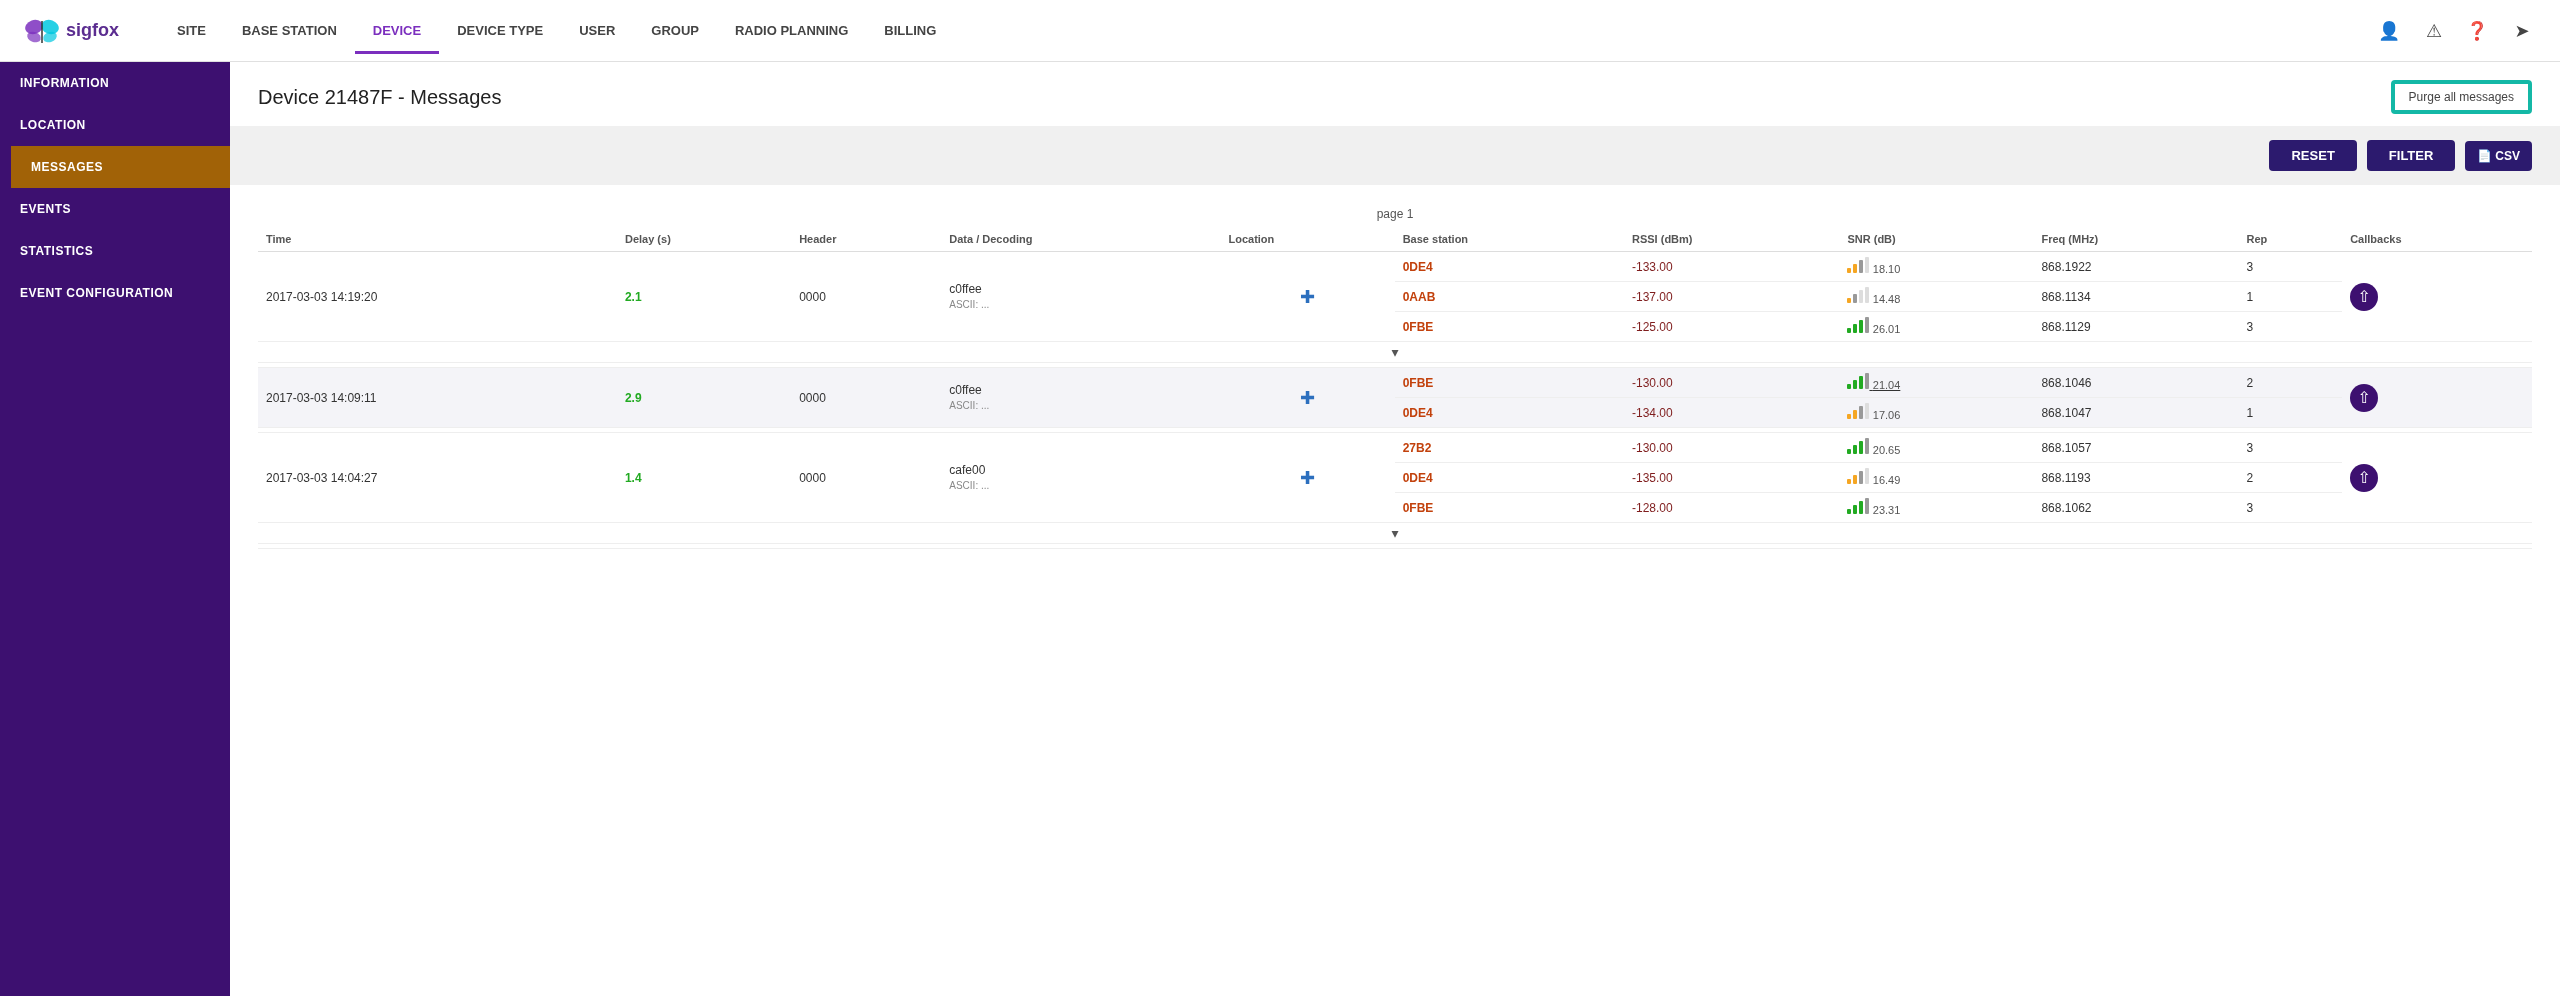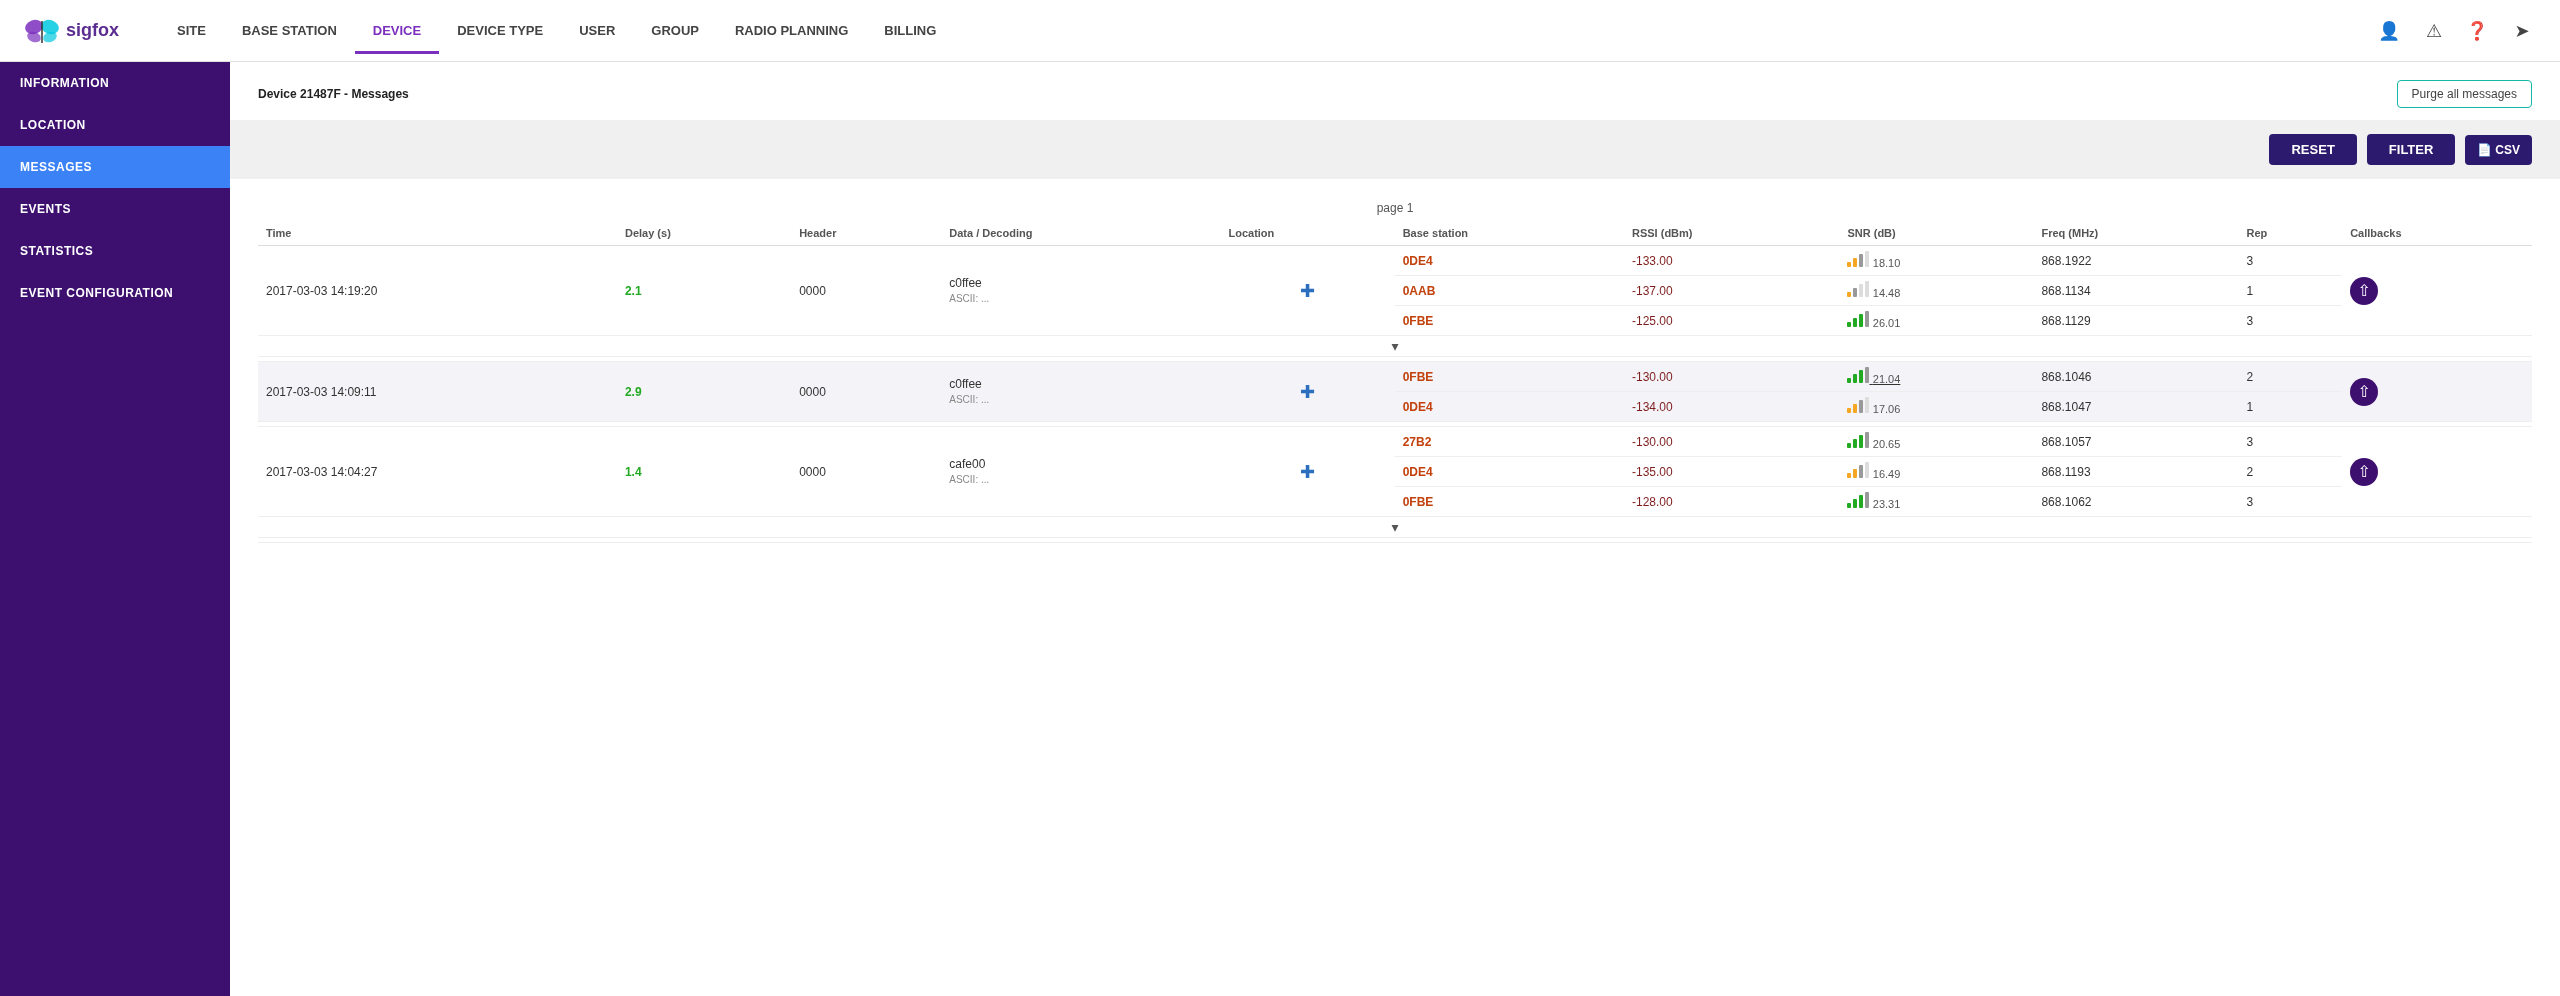--- a/index.html
+++ b/index.html
@@ -87,41 +87,42 @@
     }
     .sidebar-item {
       padding: 14px 20px;
       color: #fff;
       font-size: 12px;
       font-weight: 700;
       letter-spacing: 0.5px;
       cursor: pointer;
     }
     .sidebar-item.active {
-      background: #3b82f6;
+      background: #a16207;
+      margin-left: 11px;
     }
 
     
     .main-content {
       flex: 1;
       padding: 0;
     }
     .page-header {
       display: flex;
       align-items: center;
       justify-content: space-between;
       padding: 18px 28px 12px 28px;
     }
     .page-title {
-      font-size: 12px;
-      font-weight: 700;
+      font-size: 20px;
+      font-weight: 400;
       color: #222;
     }
     .purge-btn {
-      border: 1px solid #14b8a6;
+      border: 4px solid #14b8a6;
       background: #fff;
       color: #444;
       padding: 6px 14px;
       border-radius: 4px;
       cursor: pointer;
       font-size: 12px;
     }
 
     
     .filter-bar {

